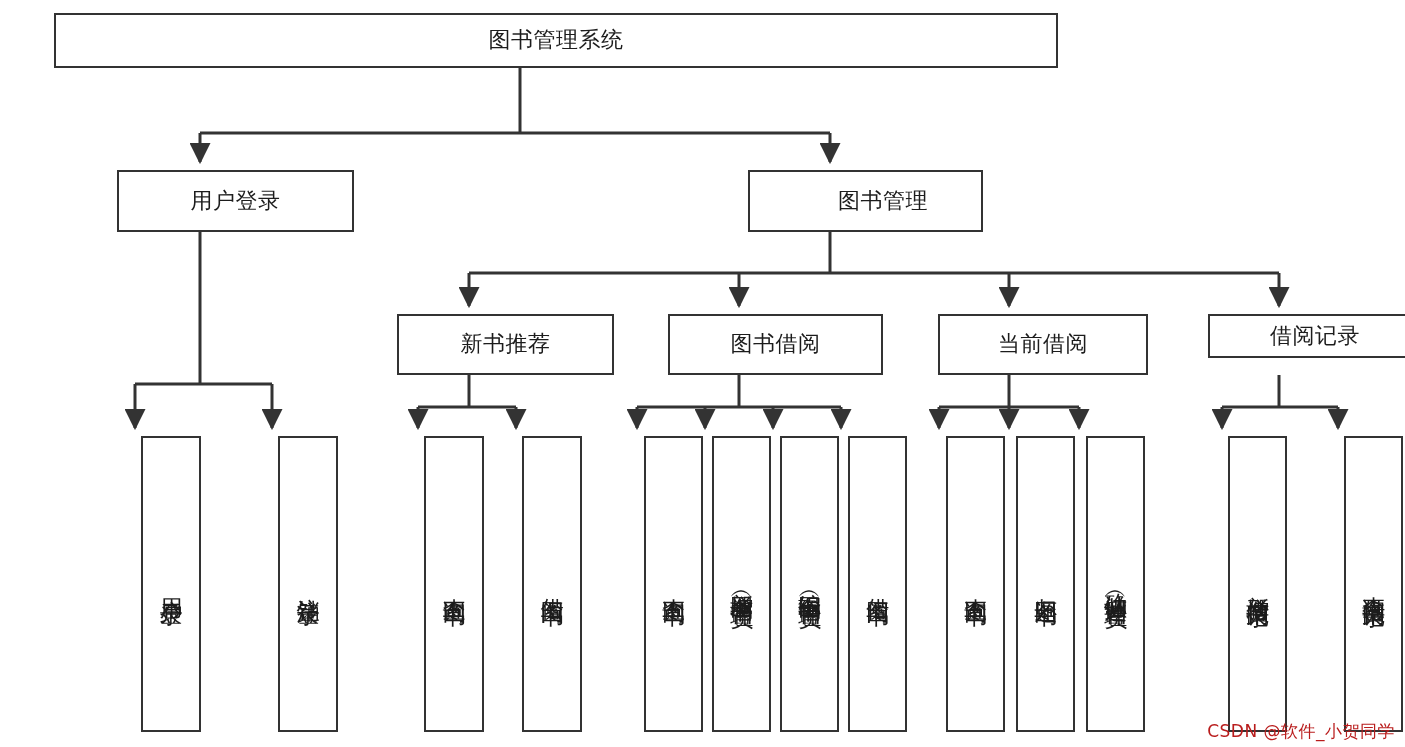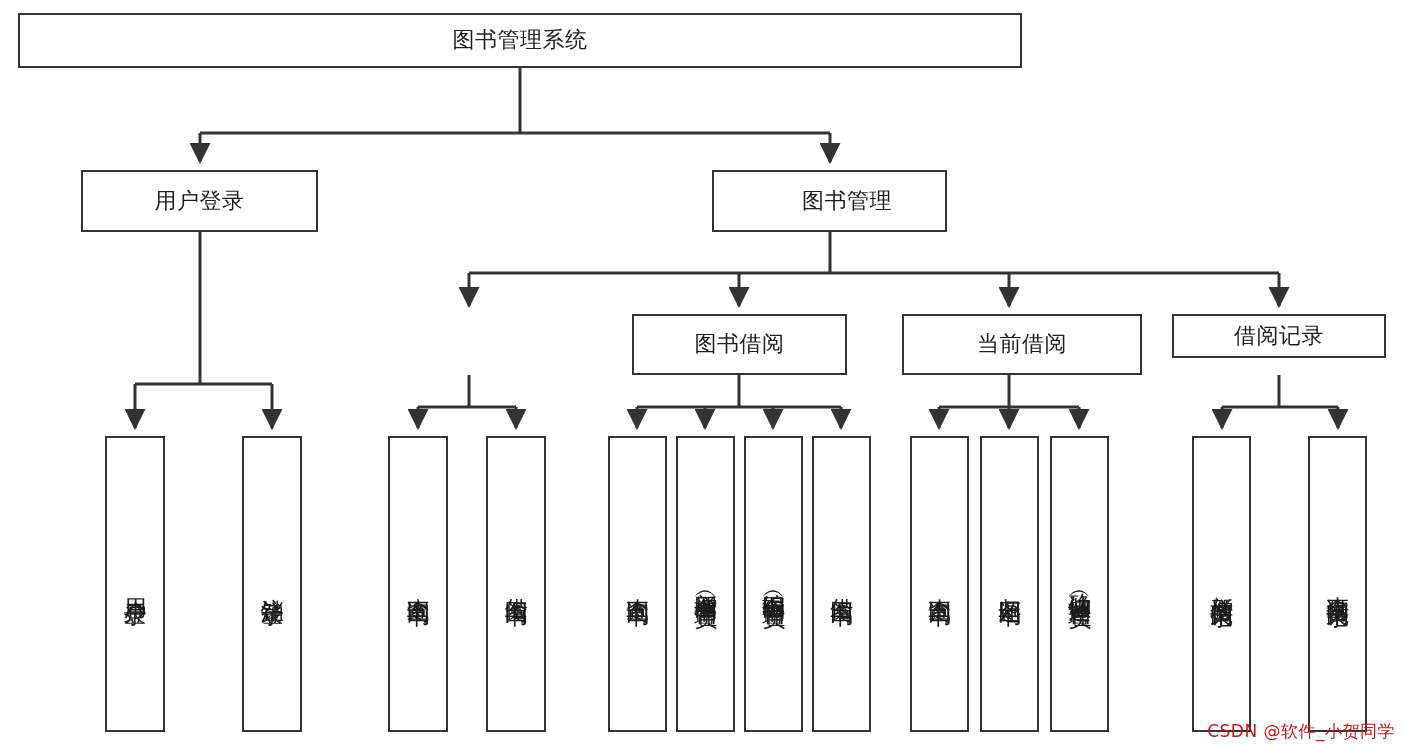--- a/index.html
+++ b/index.html
@@ -29,20 +29,21 @@
   }
   .node-box {
     position: absolute;
     box-sizing: border-box;
     background: #ffffff;
     border: 2.5px solid #333333;
     display: flex;
     align-items: center;
     justify-content: center;
     overflow: hidden;
+    margin-left: 36px;
   }
   .node-label-h {
     font-size: 22px;
     color: #1c1c1c;
     line-height: 1.1;
     letter-spacing: 0.5px;
     white-space: nowrap;
     text-align: center;
   }
   .node-label-v {
@@ -125,24 +126,27 @@
     <span class="node-label-h">图书管理系统</span>
   </div>
 
   <div class="node-box" style="left:81px; top:170px; width:237px; height:62px;">
     <span class="node-label-h">用户登录</span>
   </div>
   <div class="node-box" style="left:712px; top:170px; width:235px; height:62px;padding-left:35px;">
     <span class="node-label-h">图书管理</span>
   </div>
 
+  <div class="node-box" style="left:361px; top:314px; width:217px; height:61px;">
+    <span class="node-label-h">新书推荐</span>
+  </div>
   <div class="node-box" style="left:632px; top:314px; width:215px; height:61px;align-items:center;">
     <span class="node-label-h">图书借阅</span>
   </div>
-  <div class="node-box" style="left:902px; top:314px; width:240px; height:61px;">
+  <div class="node-box" style="left:902px; top:314px; width:210px; height:61px;">
     <span class="node-label-h">当前借阅</span>
   </div>
   <div class="node-box" style="left:1172px; top:314px; width:214px; height:44px;">
     <span class="node-label-h">借阅记录</span>
   </div>
 
   <div class="node-box" style="left:105px; top:436px; width:60px; height:296px;">
     <span class="node-label-v">用户登录</span>
   </div>
   <div class="node-box" style="left:242px; top:436px; width:60px; height:296px;">

